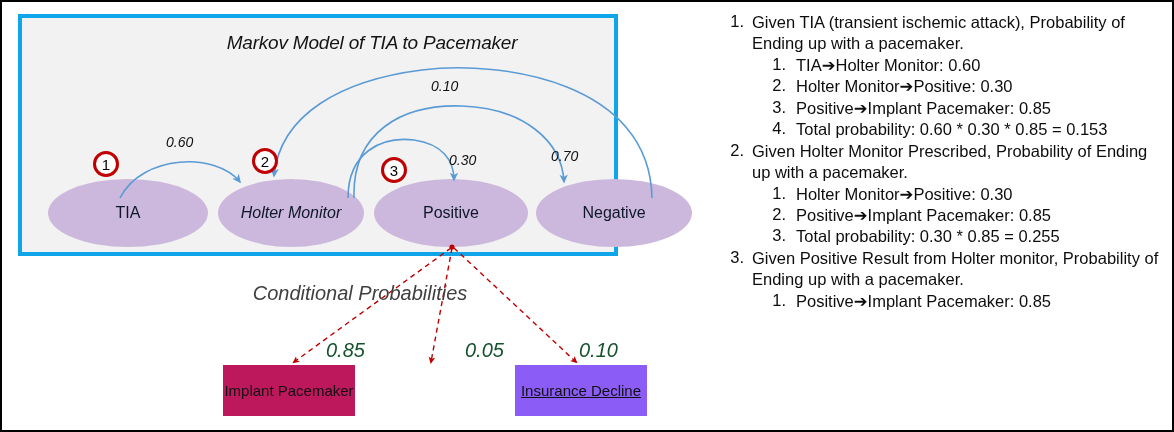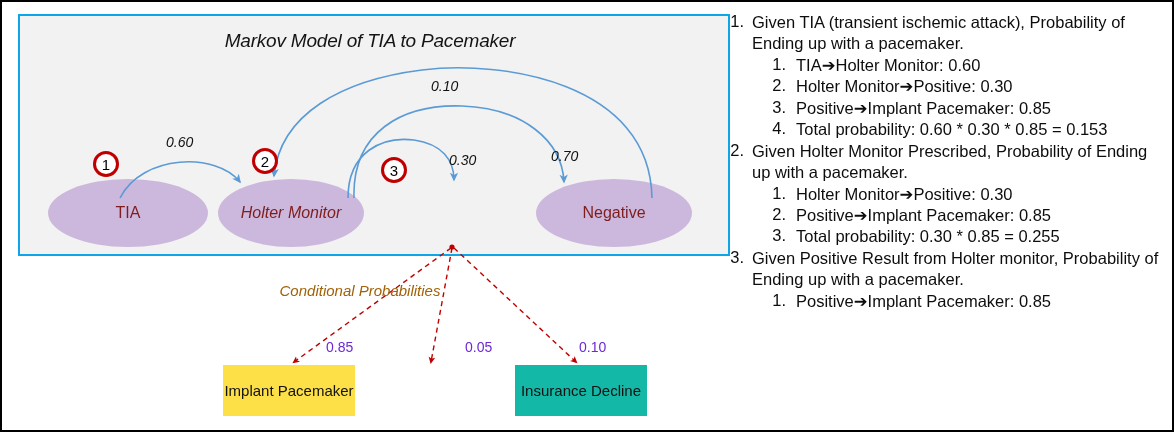--- a/index.html
+++ b/index.html
@@ -21,24 +21,24 @@
 
   
   #diagram-area {
     position: absolute;
     left: 0; top: 0;
     width: 716px; height: 428px;
   }
   #markov-panel {
     position: absolute;
     left: 16px; top: 12px;
-    width: 712px; height: 242px;
+    width: 600px; height: 242px;
     box-sizing: border-box;
     background: #f2f2f2;
-    border: 2px solid #0ea5e9;
+    border: 4px solid #0ea5e9;
   }
   #markov-title {
     position: absolute;
     left: 0; top: 14px;
     width: 700px;
     text-align: center;
     font-style: italic;
     font-size: 19px;
     color: #141414;
     letter-spacing: -0.2px;
@@ -46,21 +46,21 @@
 
   .ellipse {
     position: absolute;
     background: #ccb8dc;
     border-radius: 50%;
     display: flex;
     align-items: center;
     justify-content: center;
     text-align: center;
     font-size: 16px;
-    color: #7f1d1d;
+    color: #0f172a;
     line-height: 1.12;
   }
   #node-tia      { left: 46px;  top: 177px; width: 160px; height: 68px; }
   #node-holter   { left: 216px; top: 177px; width: 146px; height: 68px; font-style: italic; }
   #node-positive { left: 372px; top: 177px; width: 154px; height: 68px; }
   #node-negative { left: 534px; top: 177px; width: 156px; height: 68px; text-align: right; }
 
   .marker-circle {
     position: absolute;
     width: 26px; height: 26px;
@@ -99,51 +99,52 @@
     pointer-events: none;
     z-index: 2;
   }
 
   #cond-title {
     position: absolute;
     left: 0; top: 280px;
     width: 716px;
     text-align: center;
     font-style: italic;
-    font-size: 15px;
-    color: #a16207;
+    font-size: 20px;
+    color: #404040;
     z-index: 4;
   }
 
   .leaf-label {
     position: absolute;
-    font-size: 14px;
-    color: #6d28d9;
+    font-style: italic;
+    font-size: 20px;
+    color: #14532d;
     z-index: 5;
   }
   #leaf-label-0 { left: 324px; top: 337px; }
   #leaf-label-1 { left: 416px; top: 337px; margin-left: 47px; }
   #leaf-label-2 { left: 577px; top: 337px; }
 
   .leaf-box {
     position: absolute;
     top: 363px;
     height: 51px;
     display: flex;
     align-items: center;
     justify-content: center;
     text-align: center;
     font-size: 15px;
     color: #111111;
     line-height: 1.18;
     z-index: 5;
   }
-  #leaf-box-0 { left: 221px; width: 132px; background: #fde047; }
+  #leaf-box-0 { left: 221px; width: 132px; background: #be185d; }
   #leaf-box-1 { left: 366px; width: 128px; background: #fa8080; }
-  #leaf-box-2 { left: 513px; width: 132px; background: #14b8a6; }
+  #leaf-box-2 { left: 513px; width: 132px; background: #8b5cf6; text-decoration: underline; }
 
   
   #notes-panel {
     position: absolute;
     left: 722px; top: 10px;
     width: 444px;
     font-size: 16.5px;
     color: #0d0d0d;
   }
   .note-item {
@@ -199,20 +200,23 @@
       <path d="M 452 246 L 574 360" fill="none" stroke="#c00000" stroke-width="1.4" stroke-dasharray="5,4" marker-end="url(#redhead)"></path>
       <circle cx="450" cy="245" r="2.6" fill="#c00000"></circle>
     </svg>
 
     <div class="ellipse" id="node-tia">
       <span>TIA</span>
     </div>
     <div class="ellipse" id="node-holter">
       <span>Holter Monitor</span>
     </div>
+    <div class="ellipse" id="node-positive">
+      <span>Positive</span>
+    </div>
     <div class="ellipse" id="node-negative">
       <span>Negative</span>
     </div>
 
     <div class="marker-circle" id="marker-1">
       <span>1</span>
     </div>
     <div class="marker-circle" id="marker-2">
       <span>2</span>
     </div>

